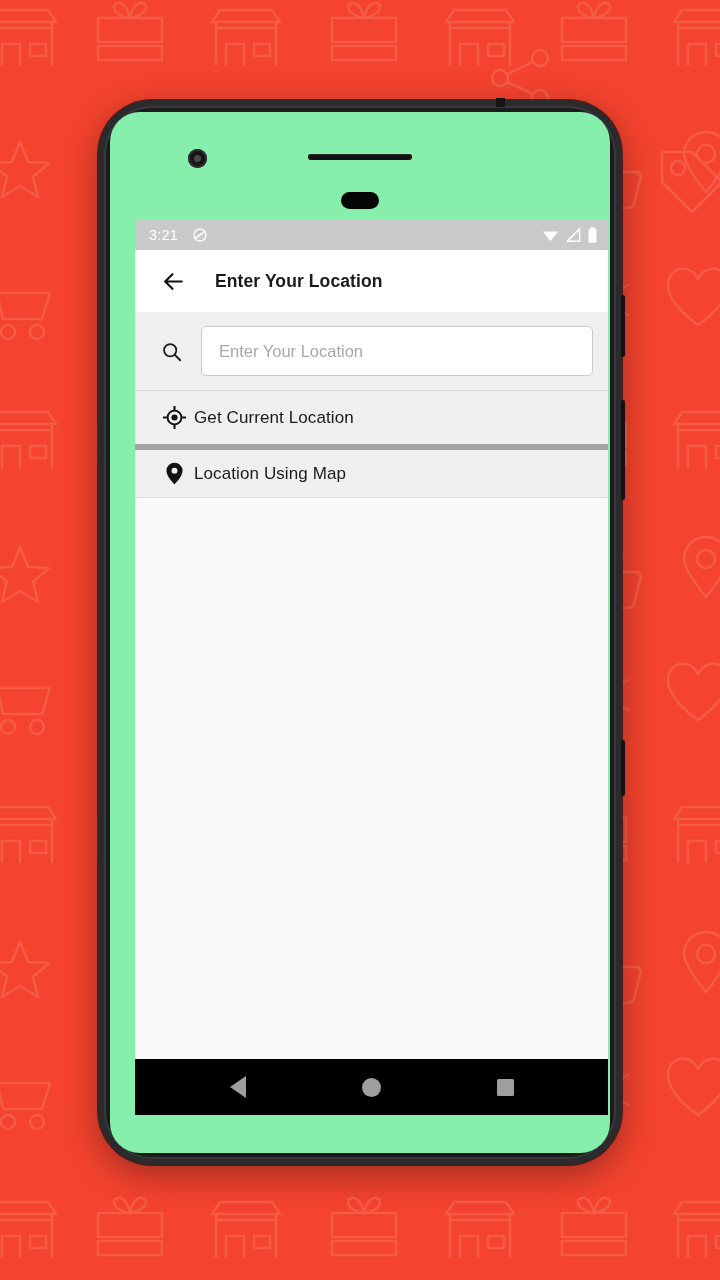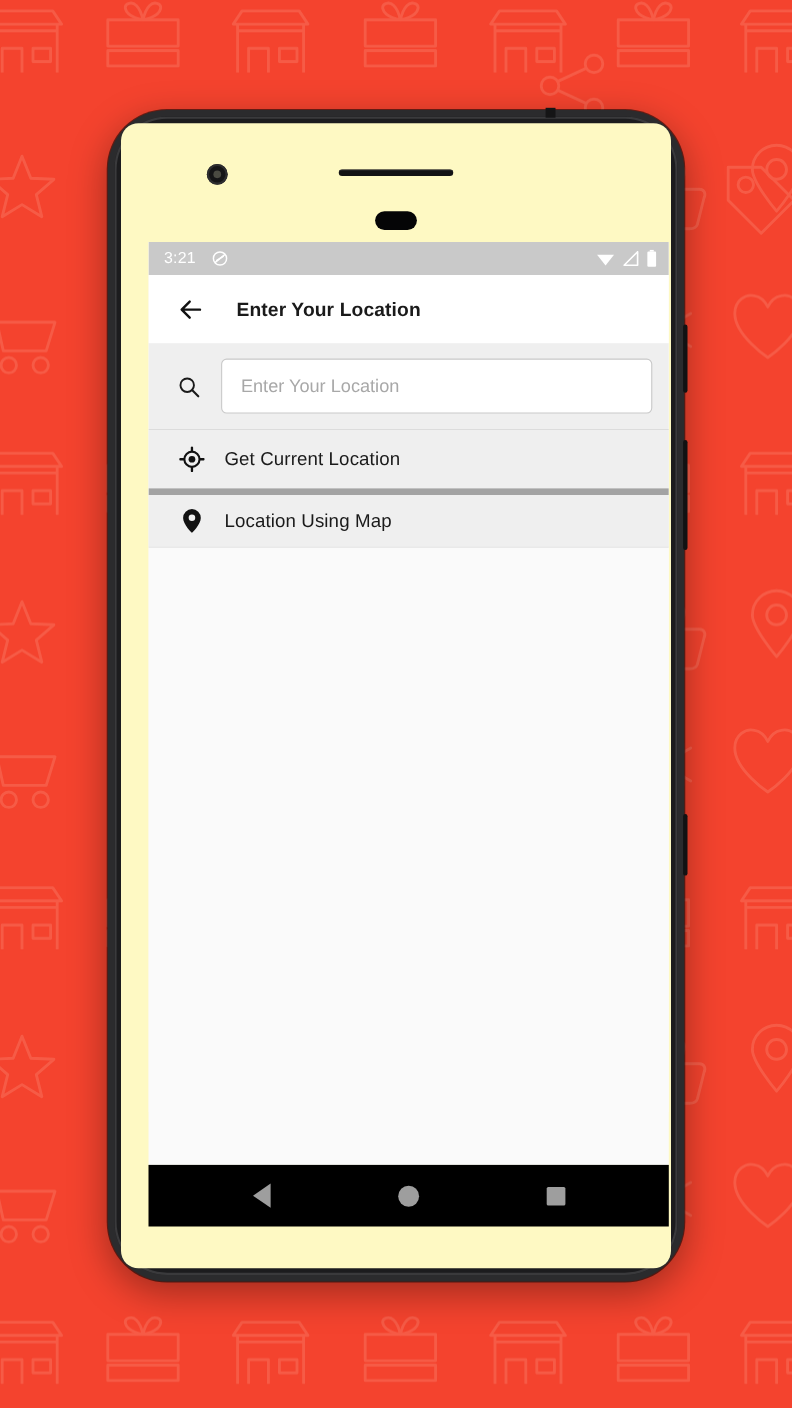--- a/index.html
+++ b/index.html
@@ -50,22 +50,22 @@
     border-radius: 48px;
     background: #1c1c1e;
     box-shadow: inset 0 0 0 2px #3a3a3c;
   }
   #phone-face {
     position: absolute;
     left: 6px;
     top: 6px;
     right: 6px;
     bottom: 6px;
-    border-radius: 16px;
-    background: #fef9c3;
+    border-radius: 30px;
+    background: #86efac;
     overflow: hidden;
   }
 
   
   #front-camera {
     position: absolute;
     left: 78px;
     top: 37px;
     width: 19px;
     height: 19px;
@@ -235,21 +235,21 @@
   .option-row + .option-row {
     border-top: 6px solid #a3a3a3;
   }
   .option-icon {
     width: 30px;
     display: flex;
     align-items: center;
     justify-content: center;
   }
   .option-label {
-    margin-left: 15px;
+    margin-left: 5px;
     font-size: 17px;
     color: #1a1a1a;
     letter-spacing: .1px;
   }
   #list-bottom-rule {
     height: 1px;
     background: #E0E0E0;
   }
   #content-blank {
     background: #FAFAFA;

